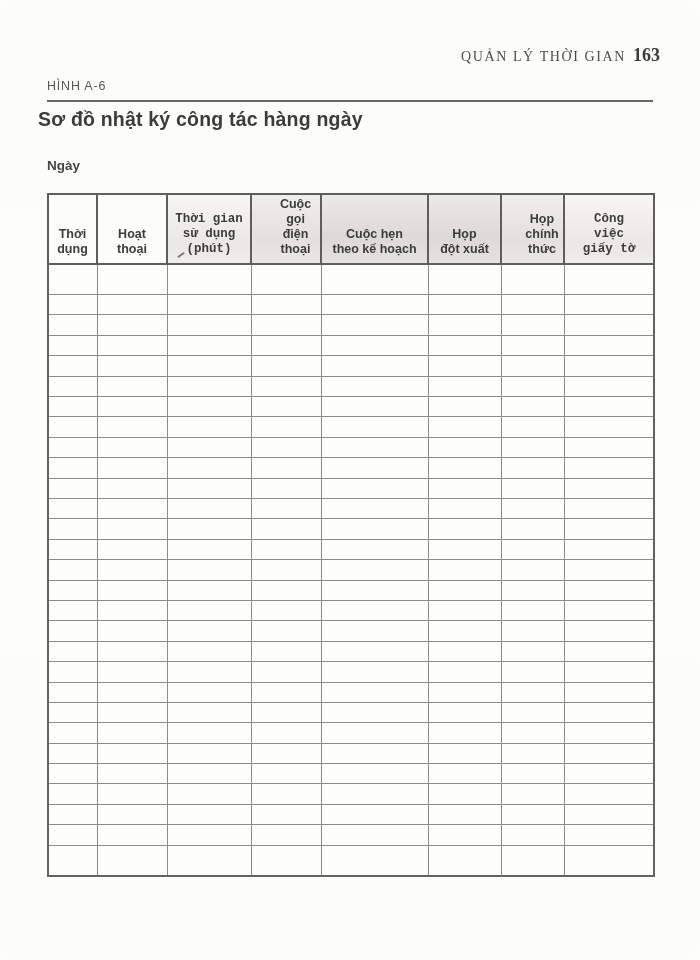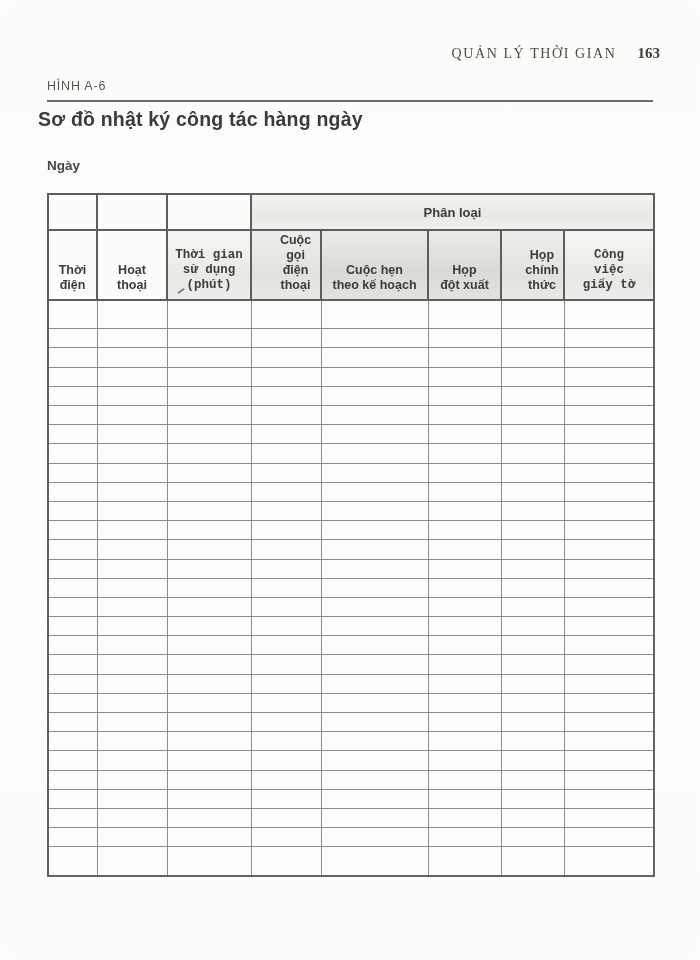--- a/index.html
+++ b/index.html
@@ -19,21 +19,21 @@
   .running-head {
     position: absolute; top: 45px; right: 40px;
     display: flex; align-items: baseline;
     font-family: "Liberation Serif", "DejaVu Serif", serif;
     color: #4c4b44;
   }
   .running-head .head-text {
     font-size: 14px; letter-spacing: 1.6px;
   }
   .running-head .page-num {
-    font-size: 15px; font-weight: bold; margin-left: 21px; color: #3c3c37; text-align: right;
+    font-size: 18px; font-weight: bold; margin-left: 7px; color: #3c3c37; text-align: right;
   }
   .figure-label {
     position: absolute; left: 47px; top: 79px;
     font-size: 12.5px; letter-spacing: 0.8px; color: #585855;
   }
   .rule {
     position: absolute; left: 47px; top: 100px;
     width: 606px; height: 2px; background: #4d4d4b; opacity: 0.85;
   }
   .page-title {
@@ -103,29 +103,23 @@
       <col style="width:49px">
         <col style="width:70px">
         <col style="width:84px">
       <col style="width:70px">
         <col style="width:107px">
         <col style="width:73px">
       <col style="width:63px">
         <col style="width:90px">
     </colgroup>
     <thead>
-      <tr class="group-row">
-        <th class="blank"></th>
-        <th class="blank"></th>
-        <th class="blank"></th>
-        <th class="group-head" colspan="5">Phân loại</th>
-      </tr>
       <tr class="col-row">
         <th class="no-shade">Thời
-điện</th>
+dụng</th>
         <th class="no-shade">Hoạt
 thoại</th>
         <th class="shade-light">Thời gian
 sử dụng
 (phút)<span class="stray-mark"></span></th>
         <th class="shade-mid">Cuộc gọi
 điện
 thoại</th>
         <th class="shade-strong">Cuộc hẹn
 theo kế hoạch</th>

